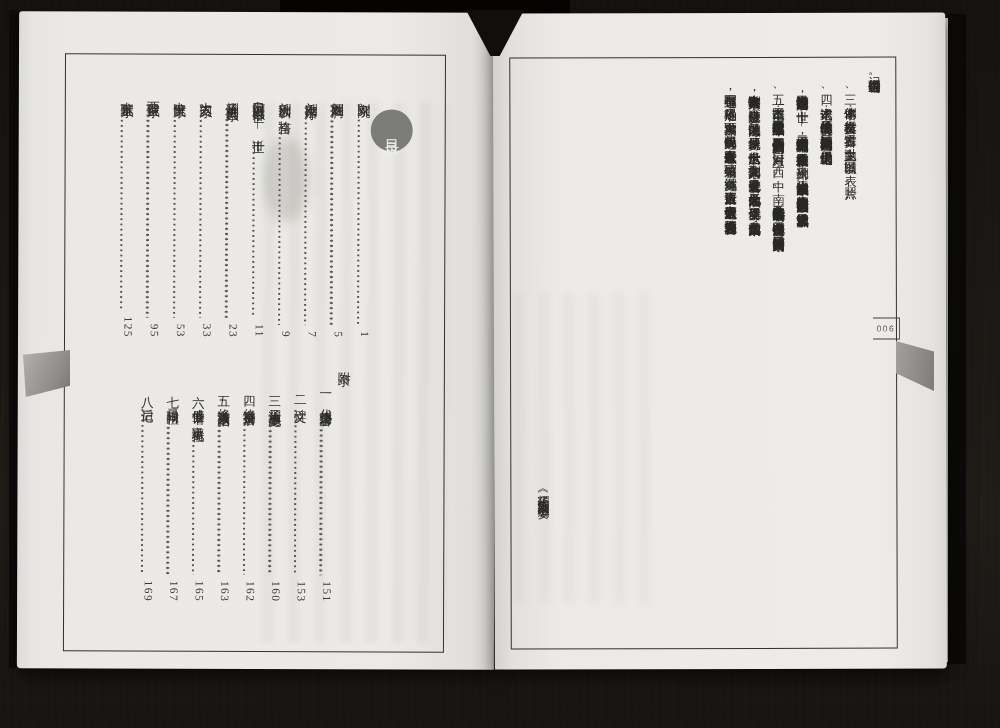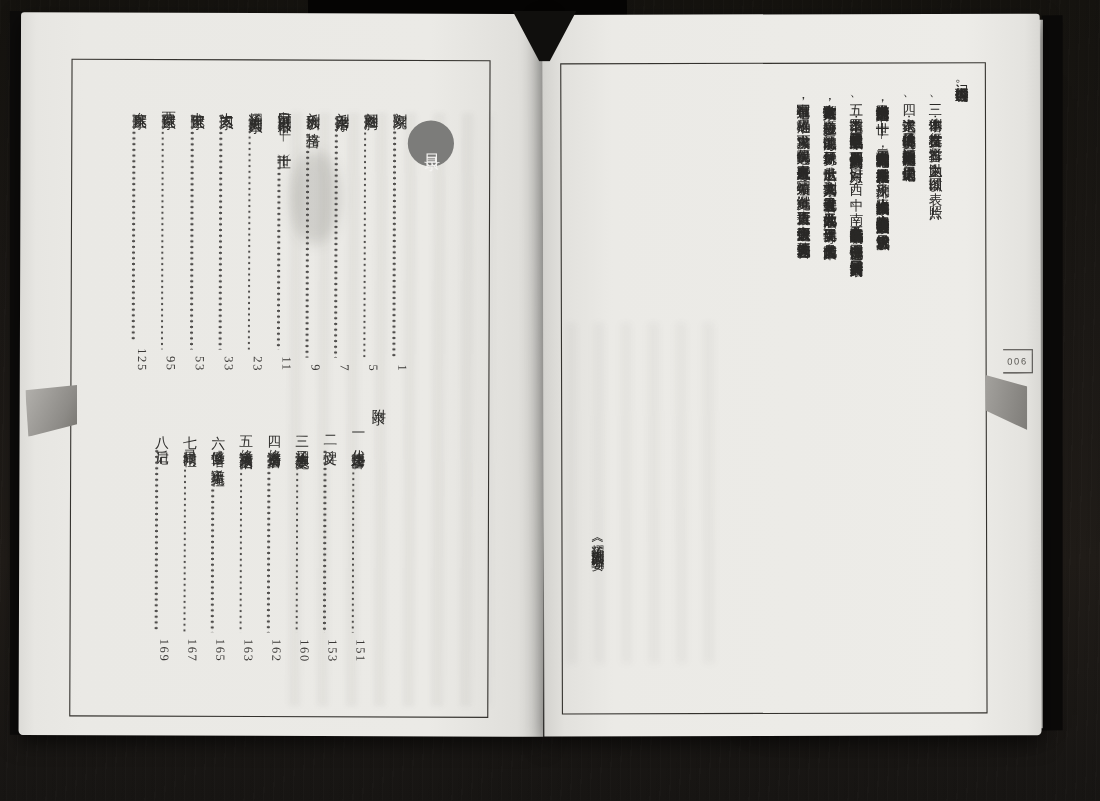--- a/index.html
+++ b/index.html
@@ -73,21 +73,21 @@
       font-size:13px;letter-spacing:3px;color:#2d2c2a;}
 
   
   .vtext{position:absolute;top:8px;bottom:9px;left:42px;right:9px;overflow:hidden;
       writing-mode:vertical-rl;text-orientation:mixed;
       font-size:12.4px;line-height:24px;letter-spacing:.2px;color:#2a2927;}
   .vtext p{margin:0;text-indent:1.5em;}
   .vtext p.cont{text-indent:0;}
   .signature{position:absolute;left:23px;top:426px;writing-mode:vertical-rl;
       font-size:12px;letter-spacing:1.2px;color:#2a2927;}
-  .folio{position:absolute;left:401px;top:260px;width:26px;height:20px;
+  .folio{position:absolute;left:362px;top:260px;width:26px;height:20px;
       border-top:1.2px solid #403e3b;border-bottom:1.2px solid #403e3b;border-right:1px solid #55534f;
       display:flex;align-items:center;justify-content:center;
       font-size:8.5px;letter-spacing:1.5px;color:#5c5a56;font-family:"Liberation Sans","DejaVu Sans",sans-serif;}
 </style>
 </head>
 <body>
 
 <div class="stage">
   <div class="bg"></div>
   <div class="bg-grain"></div>

